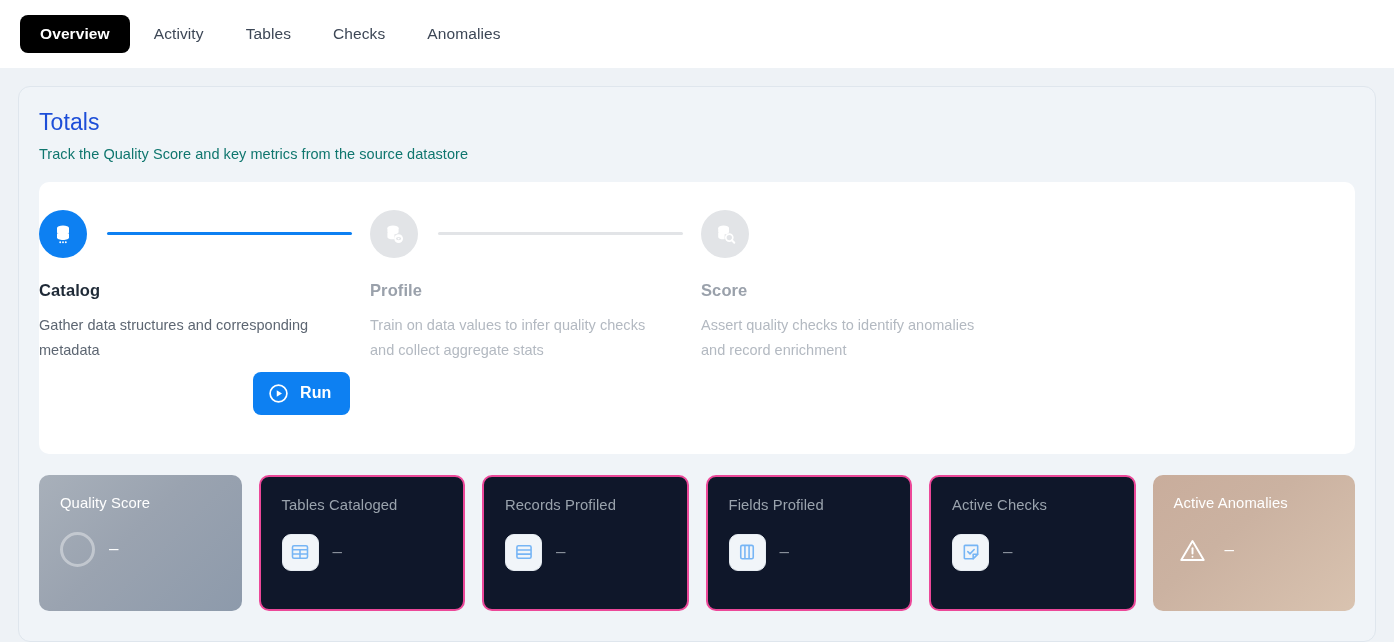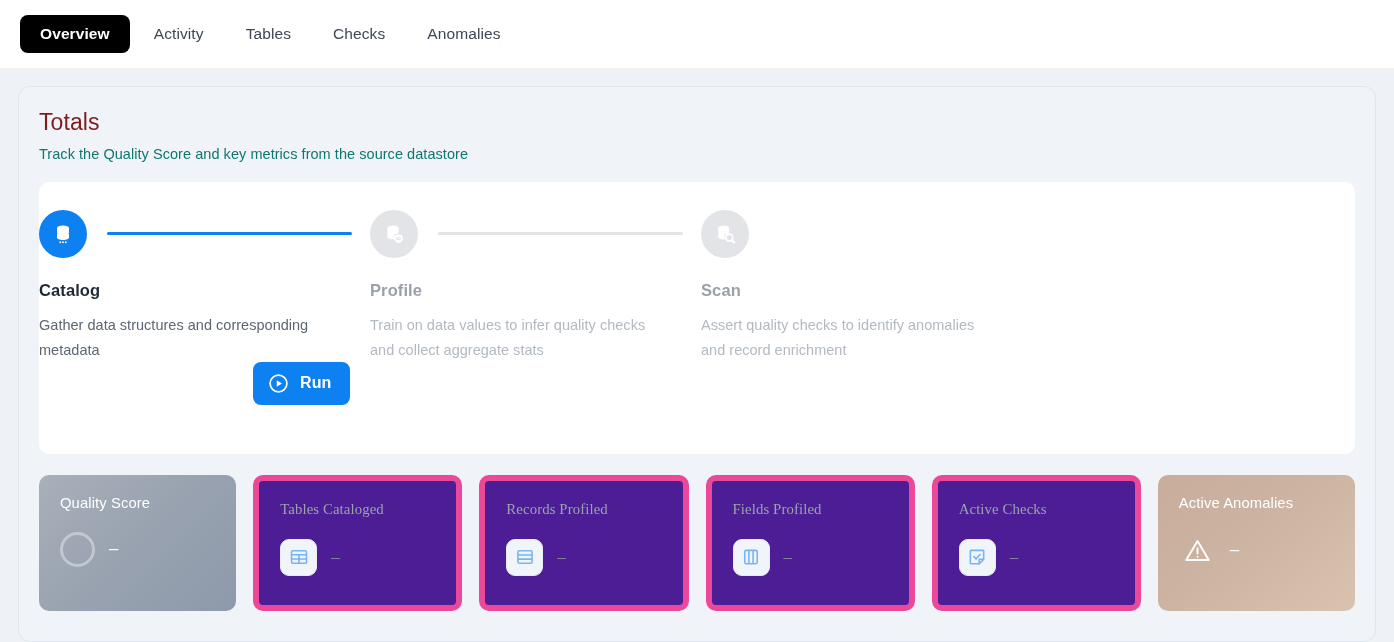--- a/index.html
+++ b/index.html
@@ -57,21 +57,21 @@
     border: 1px solid #dfe6ed;
     border-radius: 12px;
     height: 100%;
     padding: 22px 20px 0 20px;
     overflow: hidden;
   }
 
   .panel-title {
     font-size: 23px;
     font-weight: 400;
-    color: #7f1d1d;
+    color: #1d4ed8;
     letter-spacing: 0.1px;
     line-height: 1.2;
   }
   .panel-subtitle {
     font-size: 14.5px;
     color: #0f766e;
     margin-top: 9px;
     letter-spacing: 0.05px;
   }
 
@@ -134,21 +134,21 @@
     line-height: 1.72;
     width: 280px;
     letter-spacing: 0.02px;
   }
   .step-desc.done { color: #5d6672; }
   .step-desc.pending { color: #b3b9c1; }
 
   .run-btn {
     position: absolute;
     left: 214px;
-    top: 180px;
+    top: 190px;
     background: #0d80f2;
     color: #ffffff;
     border: none;
     border-radius: 8px;
     height: 43px;
     padding: 0 19px 0 15px;
     display: flex;
     align-items: center;
     gap: 11px;
     font-size: 16px;
@@ -166,23 +166,22 @@
   }
   .metric {
     flex: 1 1 0;
     height: 136px;
     border-radius: 10px;
     padding: 20px 20px 0 21px;
     position: relative;
     overflow: hidden;
   }
   .metric.plain {
-    background: #4c1d95;
-    border: 6px solid #ec4899;
-    font-family: Liberation Serif, serif;
+    background: #0f172a;
+    border: 2px solid #ec4899;
   }
   .metric.quality {
     background: linear-gradient(135deg, #a8b0ba 0%, #9aa3b0 45%, #8d9aab 100%);
   }
   .metric.anomaly {
     background: linear-gradient(140deg, #c9ad9c 0%, #cbb2a1 40%, #d9c3b0 100%);
   }
   .metric-label {
     font-size: 14.8px;
     letter-spacing: 0.1px;
@@ -294,21 +293,21 @@
               <svg width="24" height="24" viewBox="0 0 24 24" fill="none">
                 <ellipse cx="10.6" cy="6" rx="5.4" ry="2.4" fill="#ffffff"></ellipse>
                 <path d="M5.2 6v3.9c0 1.3 2.42 2.35 5.4 2.35s5.4-1.05 5.4-2.35V6" fill="#ffffff"></path>
                 <path d="M5.2 11v3.9c0 1.3 2.42 2.35 5.4 2.35.35 0 .7-.02 1.03-.05V11z" fill="#ffffff"></path>
                 <circle cx="16.3" cy="15.6" r="3.5" fill="none" stroke="#ffffff" stroke-width="1.7"></circle>
                 <line x1="18.9" y1="18.2" x2="21.3" y2="20.7" stroke="#ffffff" stroke-width="2" stroke-linecap="round"></line>
               </svg>
             </div>
             <div class="connector hidden"></div>
           </div>
-          <div class="step-label pending">Scan</div>
+          <div class="step-label pending">Score</div>
           <div class="step-desc pending">Assert quality checks to identify anomalies and record enrichment</div>
         </div>
 
       </div>
 
       <button class="run-btn">
         <span style="display:flex;">
           <svg width="21" height="21" viewBox="0 0 24 24" fill="none">
             <circle cx="12" cy="12" r="9.6" stroke="#ffffff" stroke-width="1.9"></circle>
             <path d="M10 8.3l6 3.7-6 3.7z" fill="#ffffff"></path>

